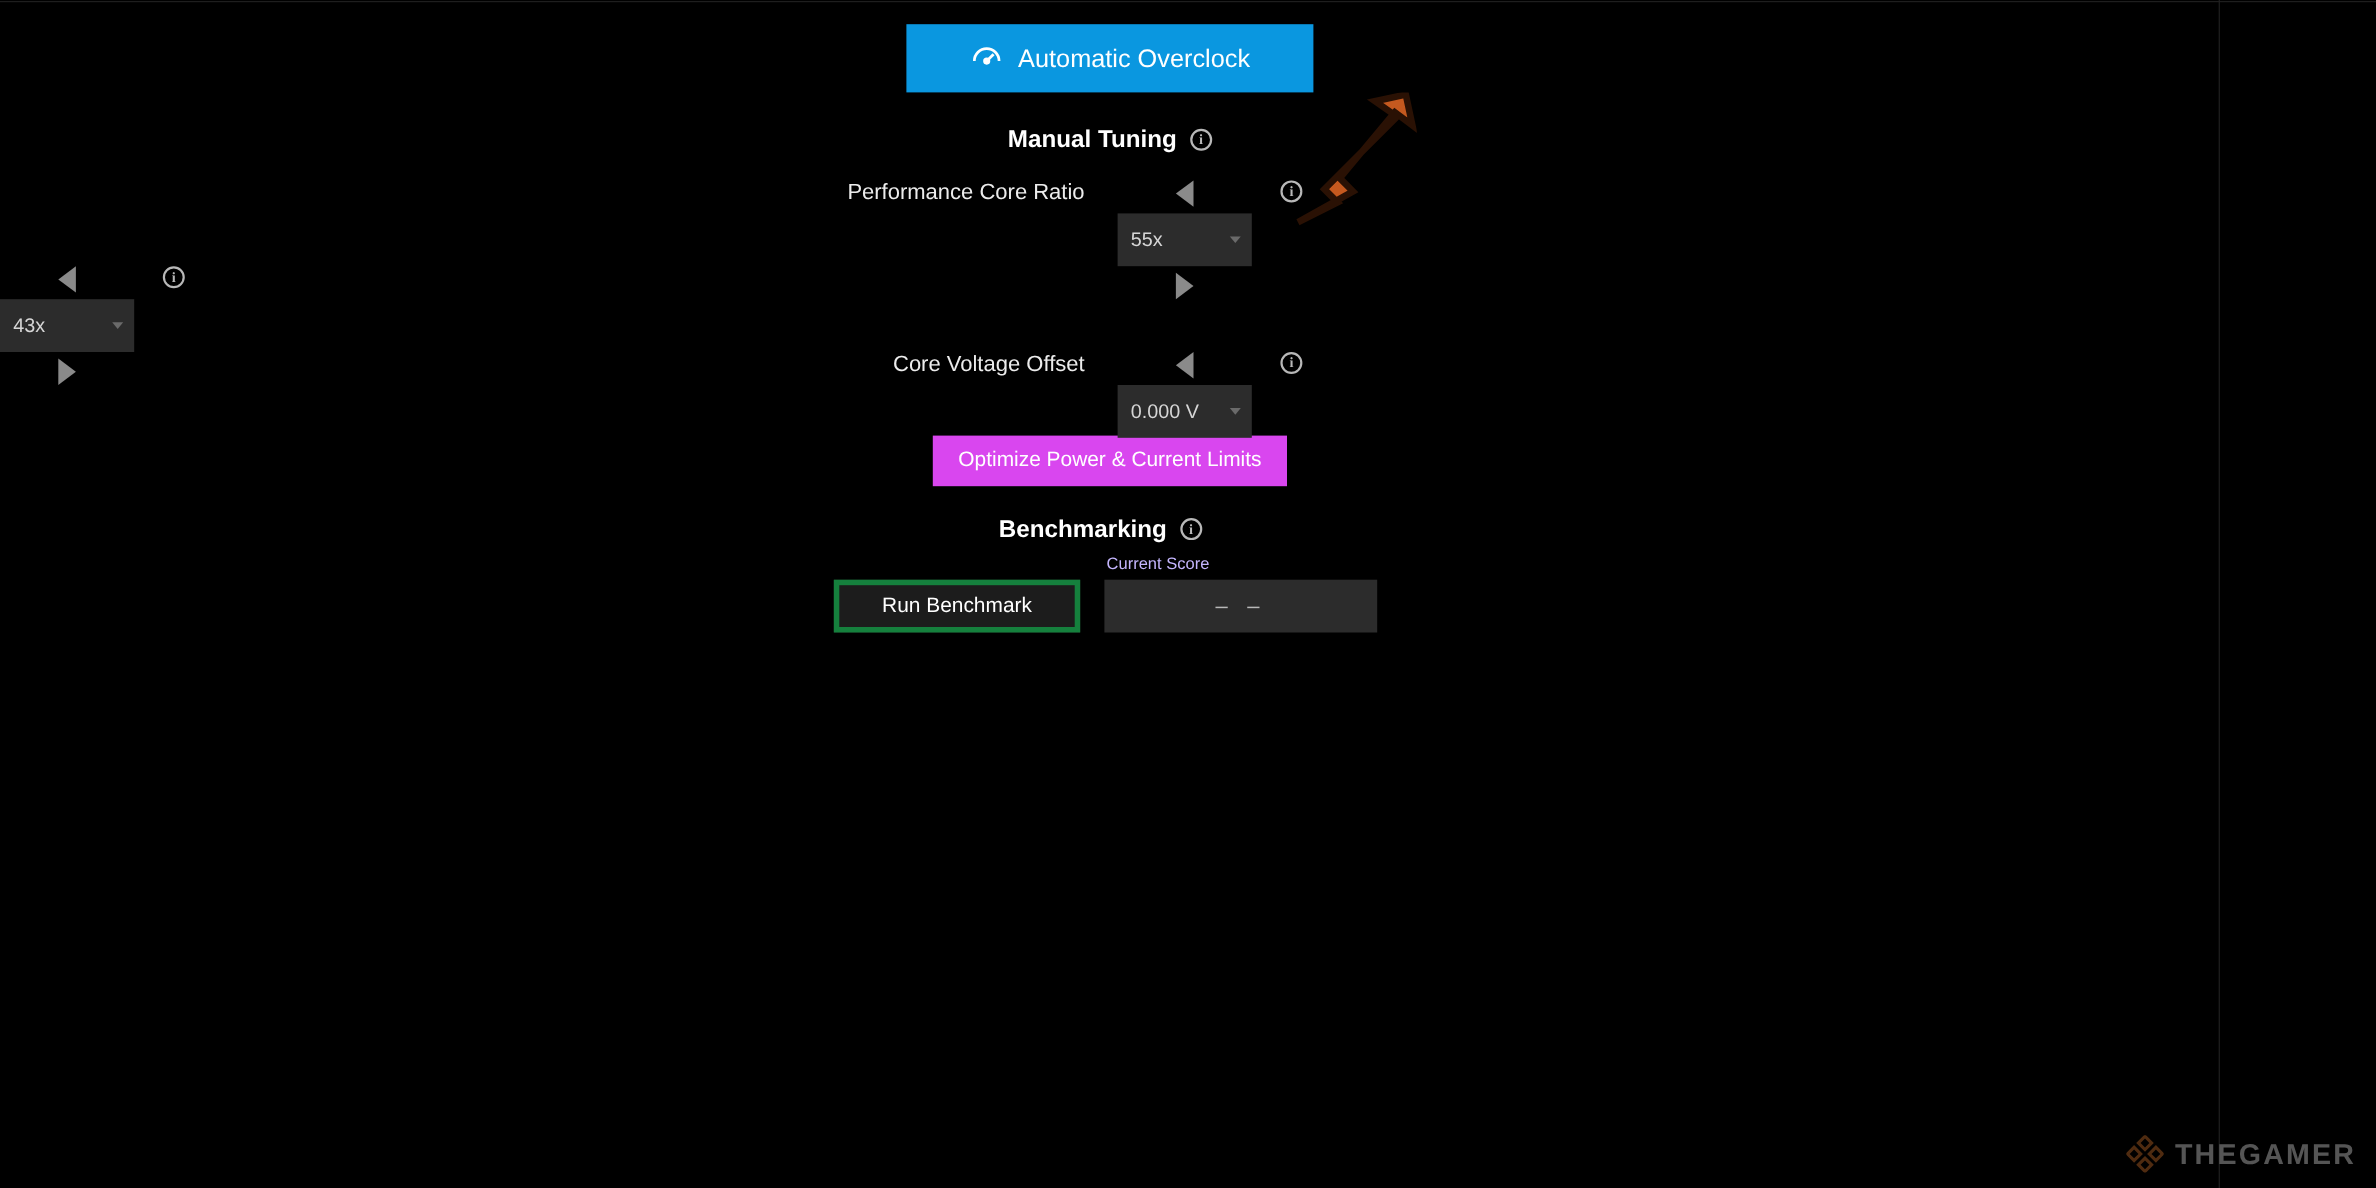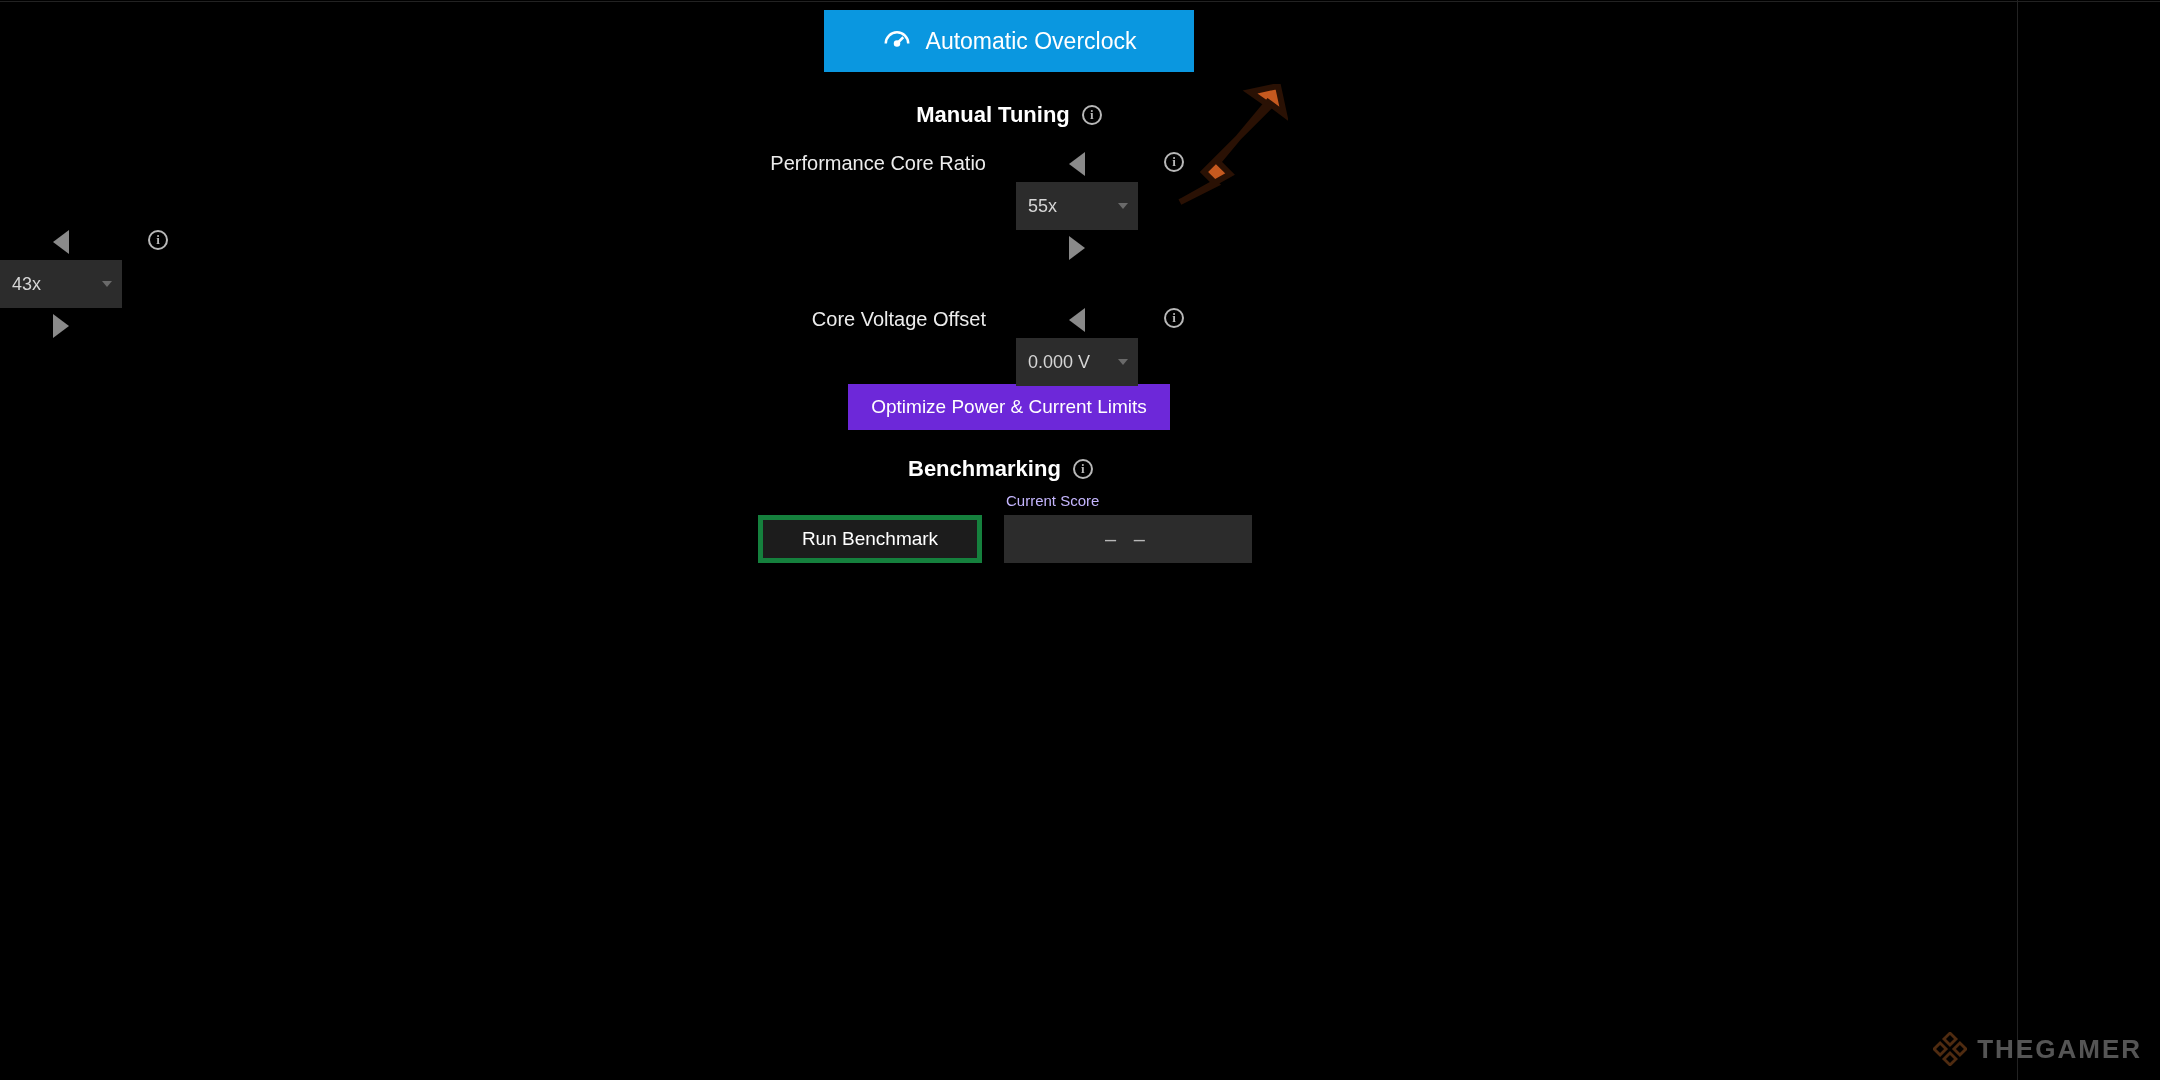--- a/index.html
+++ b/index.html
@@ -23,21 +23,21 @@
     top: 0; bottom: 0;
     left: 2017px;
     width: 1px;
     background: #222;
   }
   .panel {
     position: absolute;
     left: 0;
     top: 0;
     width: 2017px;
-    padding-top: 10px;
+    padding-top: 22px;
   }
   
   .auto-btn {
     display: flex;
     align-items: center;
     justify-content: center;
     gap: 14px;
     background: #0a97e0;
     color: #fff;
     font-size: 23px;
@@ -145,21 +145,21 @@
   .row .info-icon { margin-left: 14px; }
 
   
   .optimize-btn {
     margin-top: 28px;
     margin-left: 678px;
     width: 322px;
     align-self: flex-start;
     margin-left: 848px;
     height: 46px;
-    background: #6d28d9;
+    background: #d946ef;
     border: none;
     color: #fff;
     font-size: 19px;
     cursor: pointer;
   }
 
   
   .bench-head {
     margin-top: 26px;
     display: flex;

